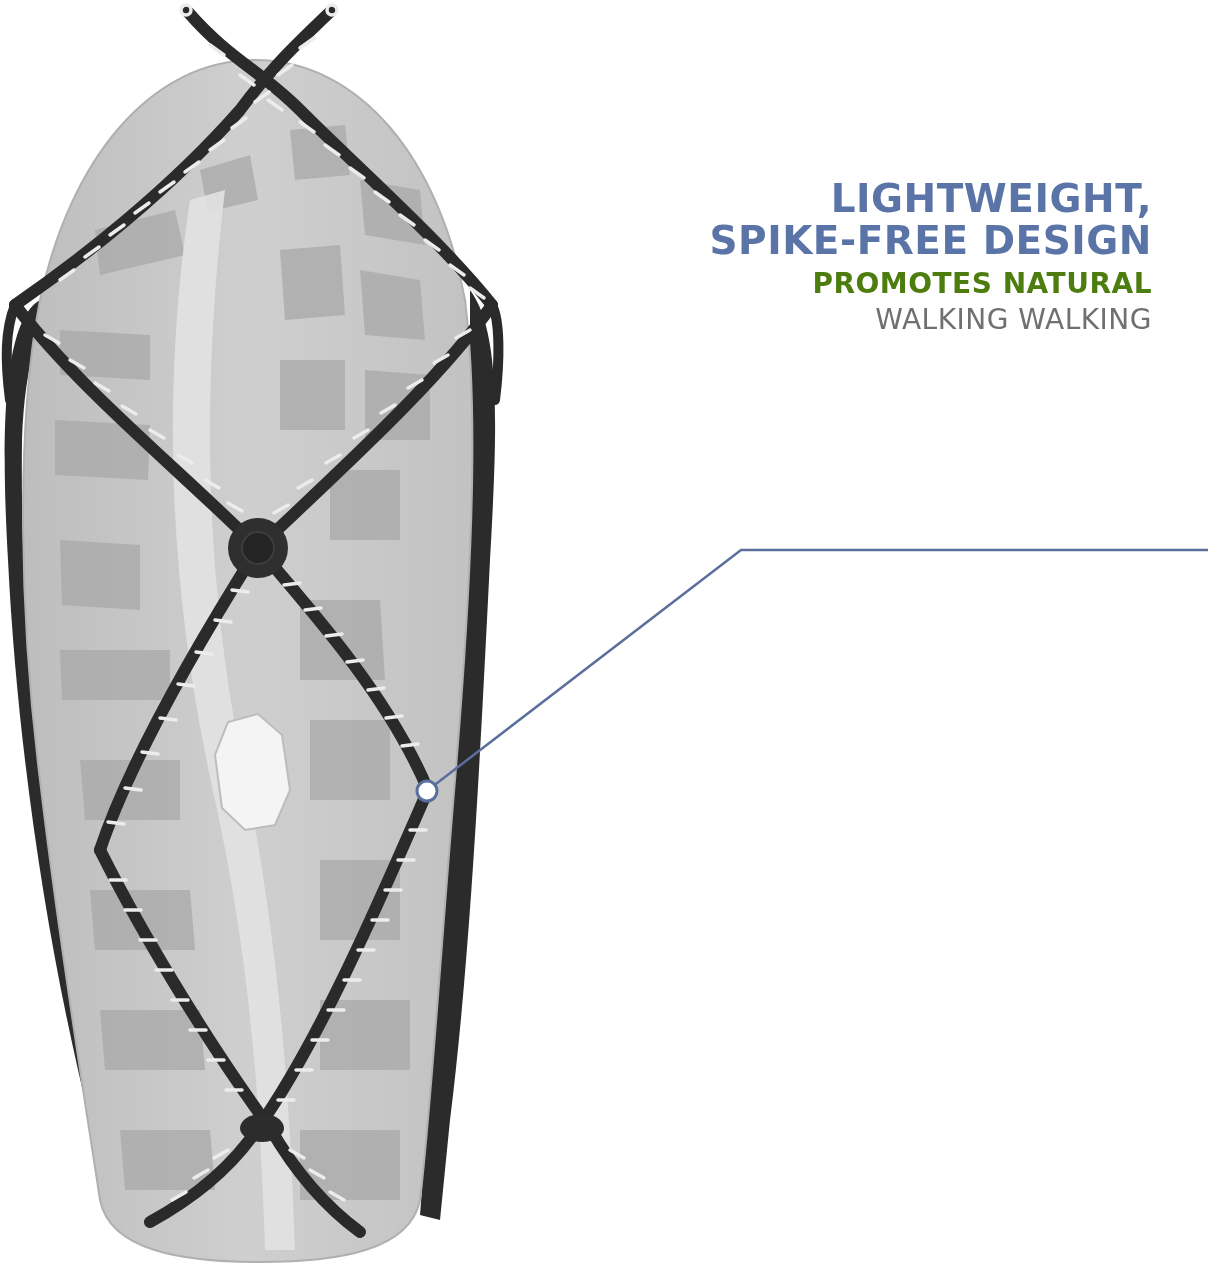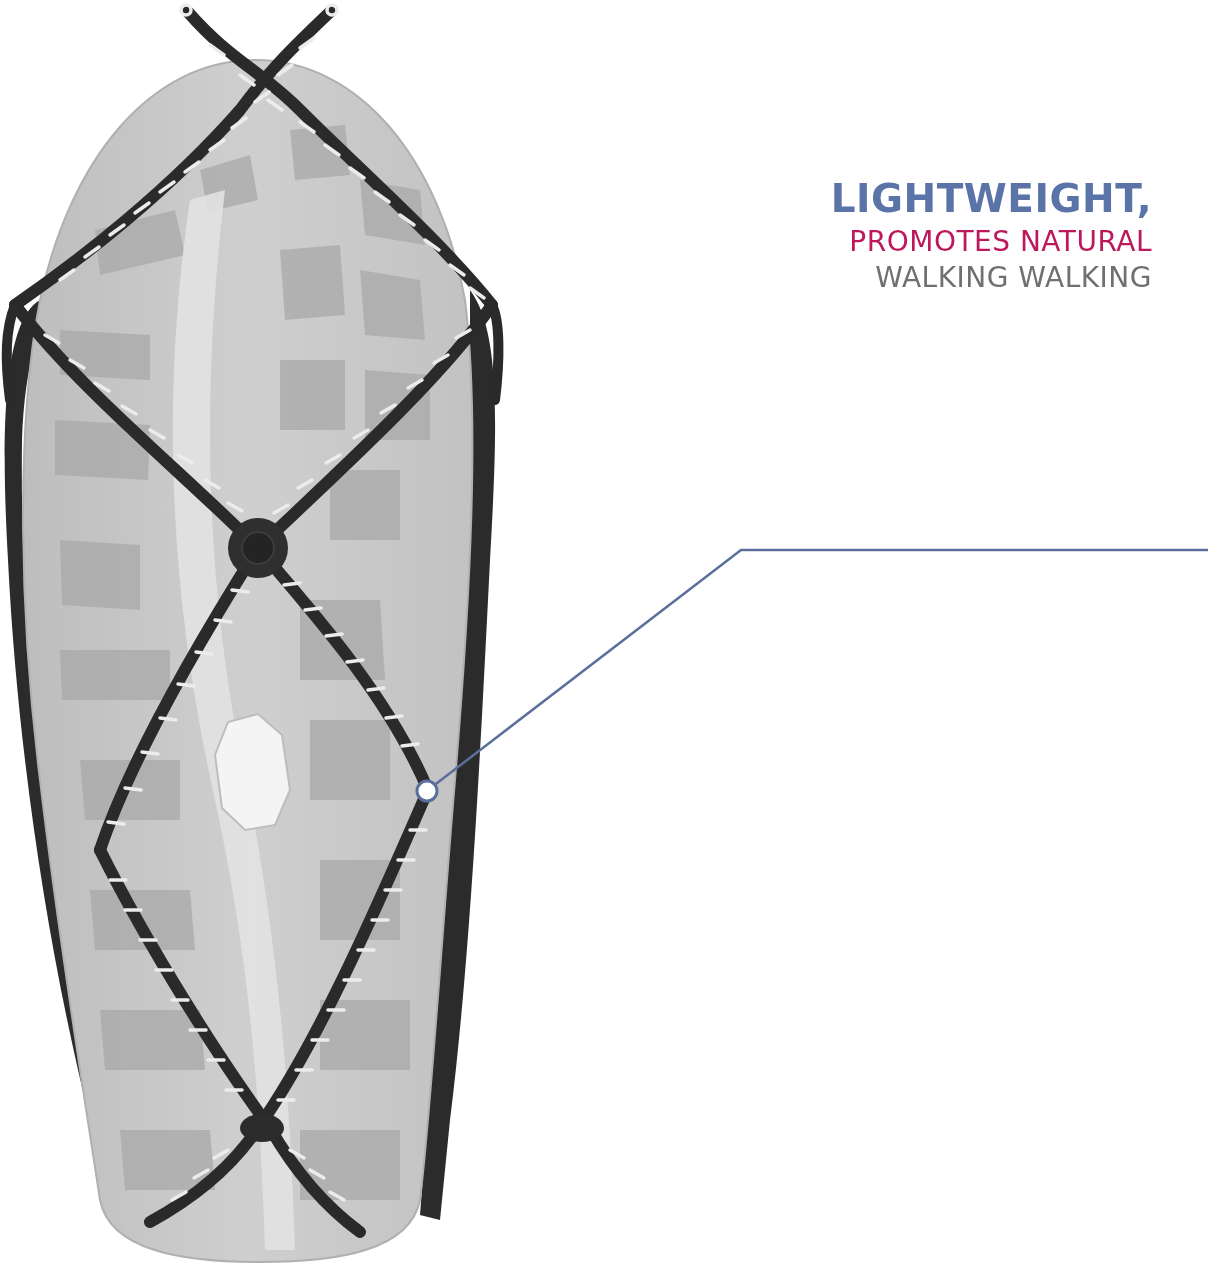--- a/index.html
+++ b/index.html
@@ -178,17 +178,18 @@
     </g>
 
     <g>
       <polyline points="428,790 741,550 1208,550" fill="none" stroke="#5b6f9c" stroke-width="2.5"></polyline>
       <circle cx="427" cy="791" r="10" fill="#ffffff" stroke="#5b6f9c" stroke-width="3"></circle>
     </g>
   </svg>
 
   <div class="callout-text">
     <div class="headline" style="color:#5b74a8;">LIGHTWEIGHT,</div>
-    <div class="subline" style="color:#be185d; margin-top:4px;">PROMOTES NATURAL</div>
+    <div class="headline" style="color:#5b74a8;">SPIKE-FREE DESIGN</div>
+    <div class="subline" style="color:#4d7c0f; margin-top:4px;font-weight:bold;">PROMOTES NATURAL</div>
     <div class="subline" style="color:#707070;">WALKING WALKING</div>
   </div>
 
 </div>
 
 </body></html>

